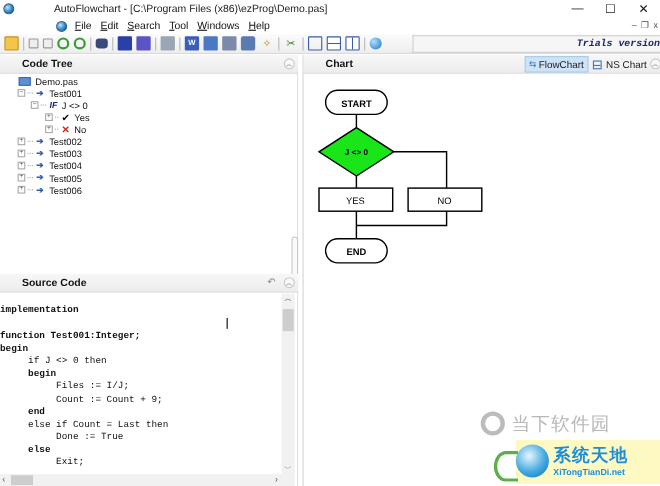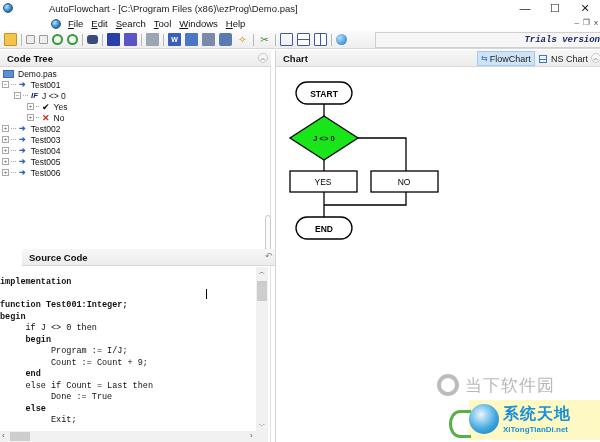--- a/index.html
+++ b/index.html
@@ -22,39 +22,39 @@
 
   
   .toolbar { position: absolute; left: 0; top: 31px; width: 600px; height: 18px; background: linear-gradient(#fbfbfb, #eeeeee); border-bottom: 1px solid #d6d6d6; display: flex; align-items: center; padding-left: 2px; }
   .tb-btn { width: 13px; height: 13px; margin: 0 2px; border-radius: 1px; display: flex; align-items: center; justify-content: center; font-size: 8px; }
   .tb-sep { width: 1px; height: 12px; background: #b8b8b8; margin: 0 2px; }
   .trial-box { position: absolute; right: 0; top: 31px; width: 410px; height: 18px; }
   .trial-box .inner { position: absolute; left: 185px; top: 1px; width: 225px; height: 16px; border: 1px solid #cfcfcf; border-right: none; background: #f6f6f6; font-family: "Liberation Mono", monospace; font-style: italic; font-weight: bold; font-size: 9px; color: #1a2a6a; text-align: right; padding-right: 0; line-height: 14px; white-space: nowrap; overflow: hidden; }
 
   
   .panel-header { position: absolute; height: 17px; background: linear-gradient(#f7f7f7, #ececec); border-bottom: 1px solid #d8d8d8; display: flex; align-items: center; }
-  .panel-title { font-weight: bold; font-size: 9.5px; padding-left: 7px; color: #111; }
+  .panel-title { font-weight: bold; font-size: 9.5px; padding-left: 20px; color: #111; }
   .collapse-btn { position: absolute; width: 10px; height: 10px; border-radius: 50%; border: 1px solid #c8c8c8; background: #f8f8f8; font-size: 6px; color: #777; display: flex; align-items: center; justify-content: center; }
 
   #codetree-panel { position: absolute; left: 0; top: 50px; width: 271px; height: 195px; background: #fff; border-right: 1px solid #e0e0e0; }
   #codetree-panel .panel-header { left: 0; top: 0; width: 271px; }
-  .tree { position: absolute; left: 0; top: 18px; width: 271px; }
+  .tree { position: absolute; left: 0; top: 18px; width: 271px; padding-left: 14px; }
   .tree-row { position: relative; height: 11px; display: flex; align-items: center; font-size: 8.5px; color: #111; white-space: nowrap; }
   .expander { width: 7px; height: 7px; border: 1px solid #a8a8a8; background: #fff; font-size: 6px; line-height: 5px; text-align: center; color: #555; margin-right: 2px; }
   .dots { width: 5px; border-top: 1px dotted #aaa; margin-right: 3px; }
   .arrow-icon { color: #2d5fb8; font-size: 8px; margin-right: 5px; font-weight: bold; }
   .file-icon { width: 11px; height: 8px; background: #5d8fd6; border: 1px solid #3b6bb2; margin-left: 3px; margin-right: 4px; }
   .if-icon { color: #1a237e; font-style: italic; font-weight: bold; font-size: 8px; margin-right: 4px; }
   .check-icon { font-size: 9px; margin-right: 4px; color: #000; }
   .cross-icon { font-size: 9px; margin-right: 4px; color: #d0261c; font-weight: bold; }
 
   .splitter-h { position: absolute; left: 265px; top: 215px; width: 6px; height: 50px; border: 1px solid #c8c8c8; border-radius: 3px; background: #fafafa; }
 
   #source-panel { position: absolute; left: 0; top: 249px; width: 271px; height: 193px; background: #fff; border-right: 1px solid #e0e0e0; }
-  #source-panel .panel-header { left: 0; top: 0; width: 271px; margin-left: 22px; }
+  #source-panel .panel-header { left: 0; top: 0; width: 271px; }
   .code-area { position: absolute; left: 0; top: 18px; width: 256px; height: 164px; overflow: hidden; font-family: "Liberation Mono", monospace; font-size: 8.5px; color: #111; }
   .code-line { height: 11.5px; white-space: pre; line-height: 11.5px; }
   .kw { font-weight: bold; color: #111; }
   .cursor { position: absolute; left: 206px; top: 22px; width: 1px; height: 10px; background: #000; }
   .vscroll { position: absolute; left: 256px; top: 18px; width: 12px; height: 164px; background: #f1f1f1; }
   .vscroll .thumb { position: absolute; left: 1px; top: 14px; width: 10px; height: 20px; background: #cdcdcd; }
   .vscroll .up, .vscroll .down { position: absolute; left: 0; width: 12px; height: 10px; font-size: 7px; color: #555; text-align: center; }
   .hscroll { position: absolute; left: 0; top: 182px; width: 268px; height: 11px; background: #f1f1f1; }
   .hscroll .thumb { position: absolute; left: 10px; top: 1px; width: 20px; height: 9px; background: #cdcdcd; }
   .hscroll .left, .hscroll .right { position: absolute; top: 0; font-size: 8px; color: #555; }
@@ -219,21 +219,21 @@
       <div class="collapse-btn" style="left:258px;top:3px;">︽</div>
     </div>
     <div class="code-area">
       <div style="height:10px;"></div>
       <div class="code-line kw">implementation</div>
       <div class="code-line"></div>
       <div class="code-line kw">function Test001:Integer;</div>
       <div class="code-line kw">begin</div>
       <div class="code-line">     if J &lt;&gt; 0 then</div>
       <div class="code-line kw">     begin</div>
-      <div class="code-line">          Program := I/J;</div>
+      <div class="code-line">          Files := I/J;</div>
       <div class="code-line">          Count := Count + 9;</div>
       <div class="code-line kw">     end</div>
       <div class="code-line">     else if Count = Last then</div>
       <div class="code-line">          Done := True</div>
       <div class="code-line kw">     else</div>
       <div class="code-line">          Exit;</div>
       <div class="cursor"></div>
     </div>
     <div class="vscroll">
       <div class="up" style="top:0;">︿</div>

